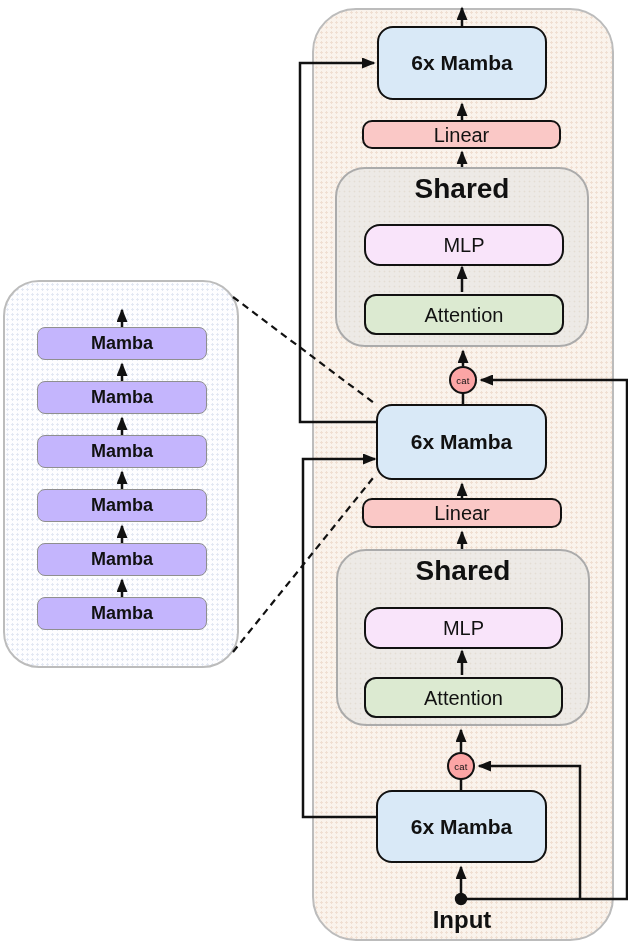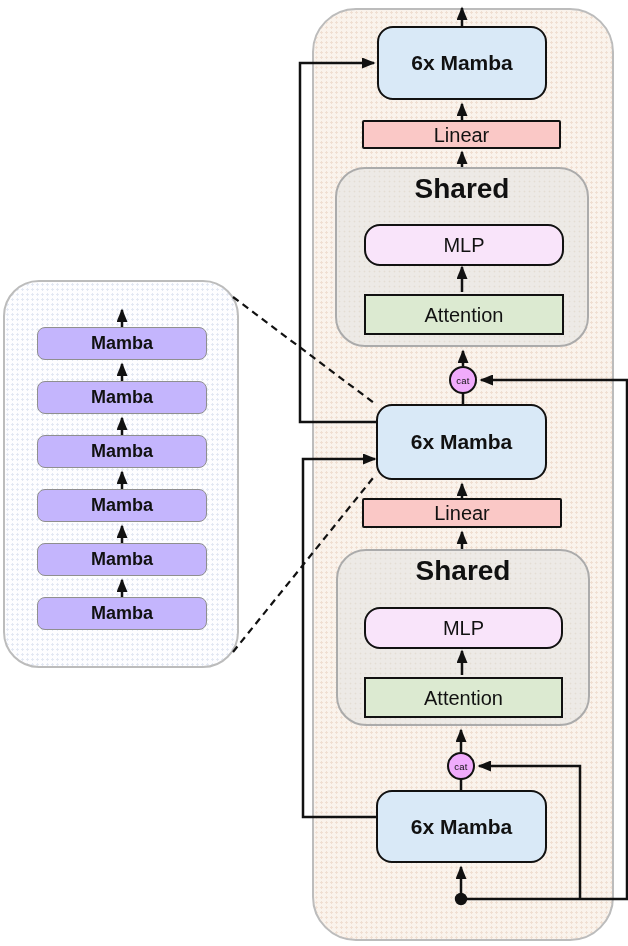--- a/index.html
+++ b/index.html
@@ -25,43 +25,43 @@
   }
   .box {
     display:flex; align-items:center; justify-content:center;
     text-align:left; line-height:1.1;
   }
   .mamba-block {
     background:#d9e9f7; border:2.5px solid #111; border-radius:16px;
     font-weight:bold; font-size:21px;
   }
   .linear-box {
-    background:#fac8c6; border:2.5px solid #111; border-radius:2px;
+    background:#fac8c6; border:2.5px solid #111; border-radius:10px;
     font-size:20px;
   }
   .shared-group {
     background-color:#edeae6;
     background-image:radial-gradient(#e4ddd3 0.9px, transparent 1.05px);
     background-size:5px 5px;
     border:2px solid #ababab; border-radius:30px;
   }
   .shared-title {
     position:absolute; left:0; top:4px; width:100%; text-align:center;
     font-weight:bold; font-size:28px;
   }
   .mlp-box {
     background:#f9e4fa; border:2.5px solid #111; border-radius:16px;
     font-size:20px;
   }
   .attn-box {
-    background:#dcead1; border:2.5px solid #111; border-radius:0;
+    background:#dcead1; border:2.5px solid #111; border-radius:12px;
     font-size:20px;
   }
   .cat-node {
-    background:#f0abfc; border:2.2px solid #111; border-radius:50%;
+    background:#fca5a5; border:2.2px solid #111; border-radius:50%;
     display:flex; align-items:center; justify-content:center;
     font-size:9.5px; letter-spacing:0.2px;
   }
   .mamba-small {
     background:#c4b5fd; border:1.6px solid #8f8f8f; border-radius:8px;
     font-weight:bold; font-size:18px;
   }
   .input-label {
     left:377px; top:906px; width:170px; text-align:center;
     font-weight:bold; font-size:24px;
@@ -102,20 +102,21 @@
   <div class="abs shared-group" style="left:336px; top:549px; width:254px; height:177px;">
     <div class="shared-title">Shared</div>
     <div class="abs box mlp-box" style="left:26px; top:56px; width:199px; height:42px;">MLP</div>
     <div class="abs box attn-box" style="left:26px; top:126px; width:199px; height:41px;">Attention</div>
   </div>
 
   <div class="abs cat-node" style="left:447px; top:752px; width:28px; height:28px;">cat</div>
 
   <div class="abs box mamba-block" style="left:376px; top:790px; width:171px; height:73px;">6x Mamba</div>
 
+  <div class="abs input-label">Input</div>
 
   <svg class="wires" width="628" height="946" viewBox="0 0 628 946">
     <defs>
       <marker id="ah" markerUnits="userSpaceOnUse" markerWidth="14" markerHeight="11" refX="12" refY="5.5" orient="auto">
         <path d="M0,0 L13.5,5.5 L0,11 Z" fill="#111"></path>
       </marker>
     </defs>
 
     <g stroke="#111" stroke-width="2.5" fill="none">
 

